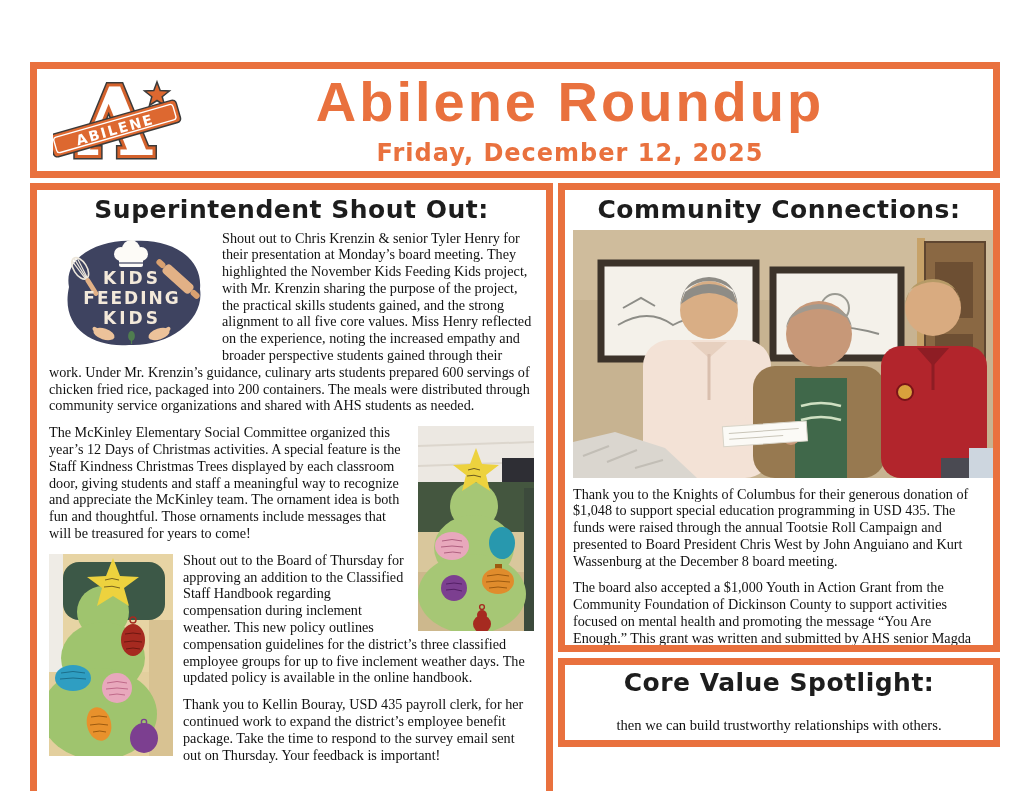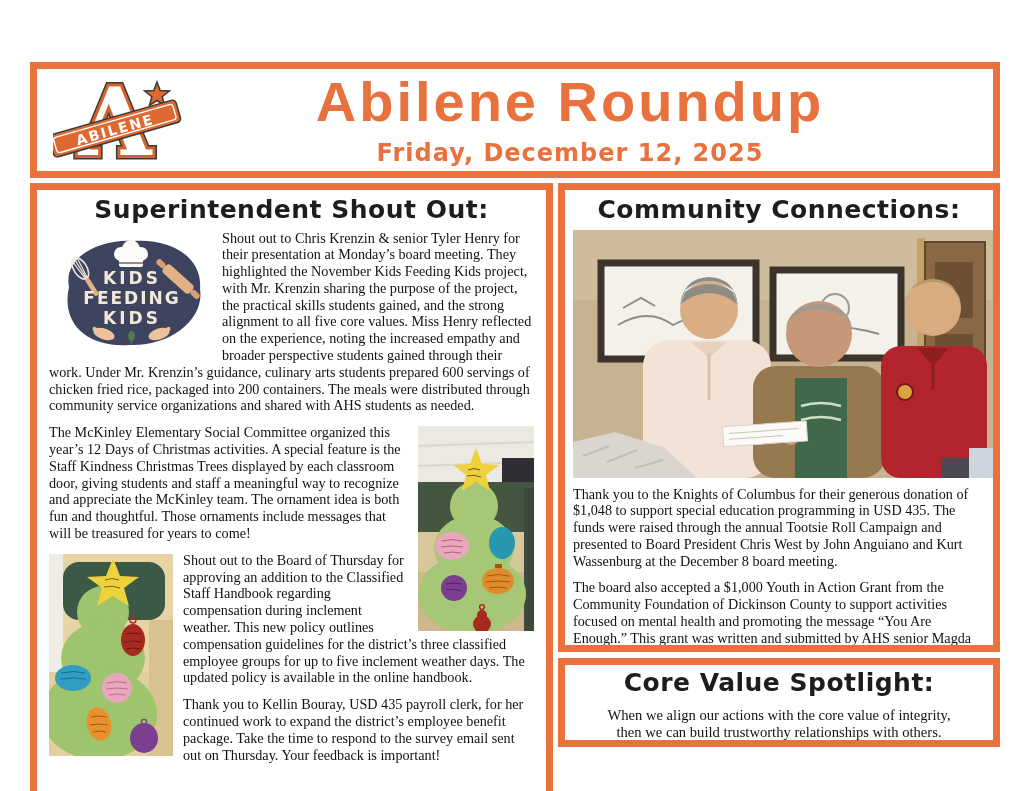--- a/index.html
+++ b/index.html
@@ -239,18 +239,17 @@
         <rect x="368" y="228" width="34" height="20" fill="#4a4a52"></rect>
         <rect x="396" y="218" width="28" height="30" fill="#cdd6df"></rect>
       </svg>
     </span>
 
     <p>Thank you to the Knights of Columbus for their generous donation of $1,048 to support special education programming in USD 435. The funds were raised through the annual Tootsie Roll Campaign and presented to Board President Chris West by John Anguiano and Kurt Wassenburg at the December 8 board meeting.</p>
     <p>The board also accepted a $1,000 Youth in Action Grant from the Community Foundation of Dickinson County to support activities focused on mental health and promoting the message “You Are Enough.” This grant was written and submitted by AHS senior Magda Meneley.</p>
   </div>
 
   <div class="box core-box">
-    <h2 class="chalk" style="margin-bottom:10px;">Core Value Spotlight:</h2>
-    <div class="core-line">When we align our actions with the core value of integrity,</div>
+    <h2 class="chalk" style="margin-bottom:20px;">Core Value Spotlight:</h2>
     <div class="core-line">then we can build trustworthy relationships with others.</div>
   </div>
 
 </div>
 
 </body></html>

